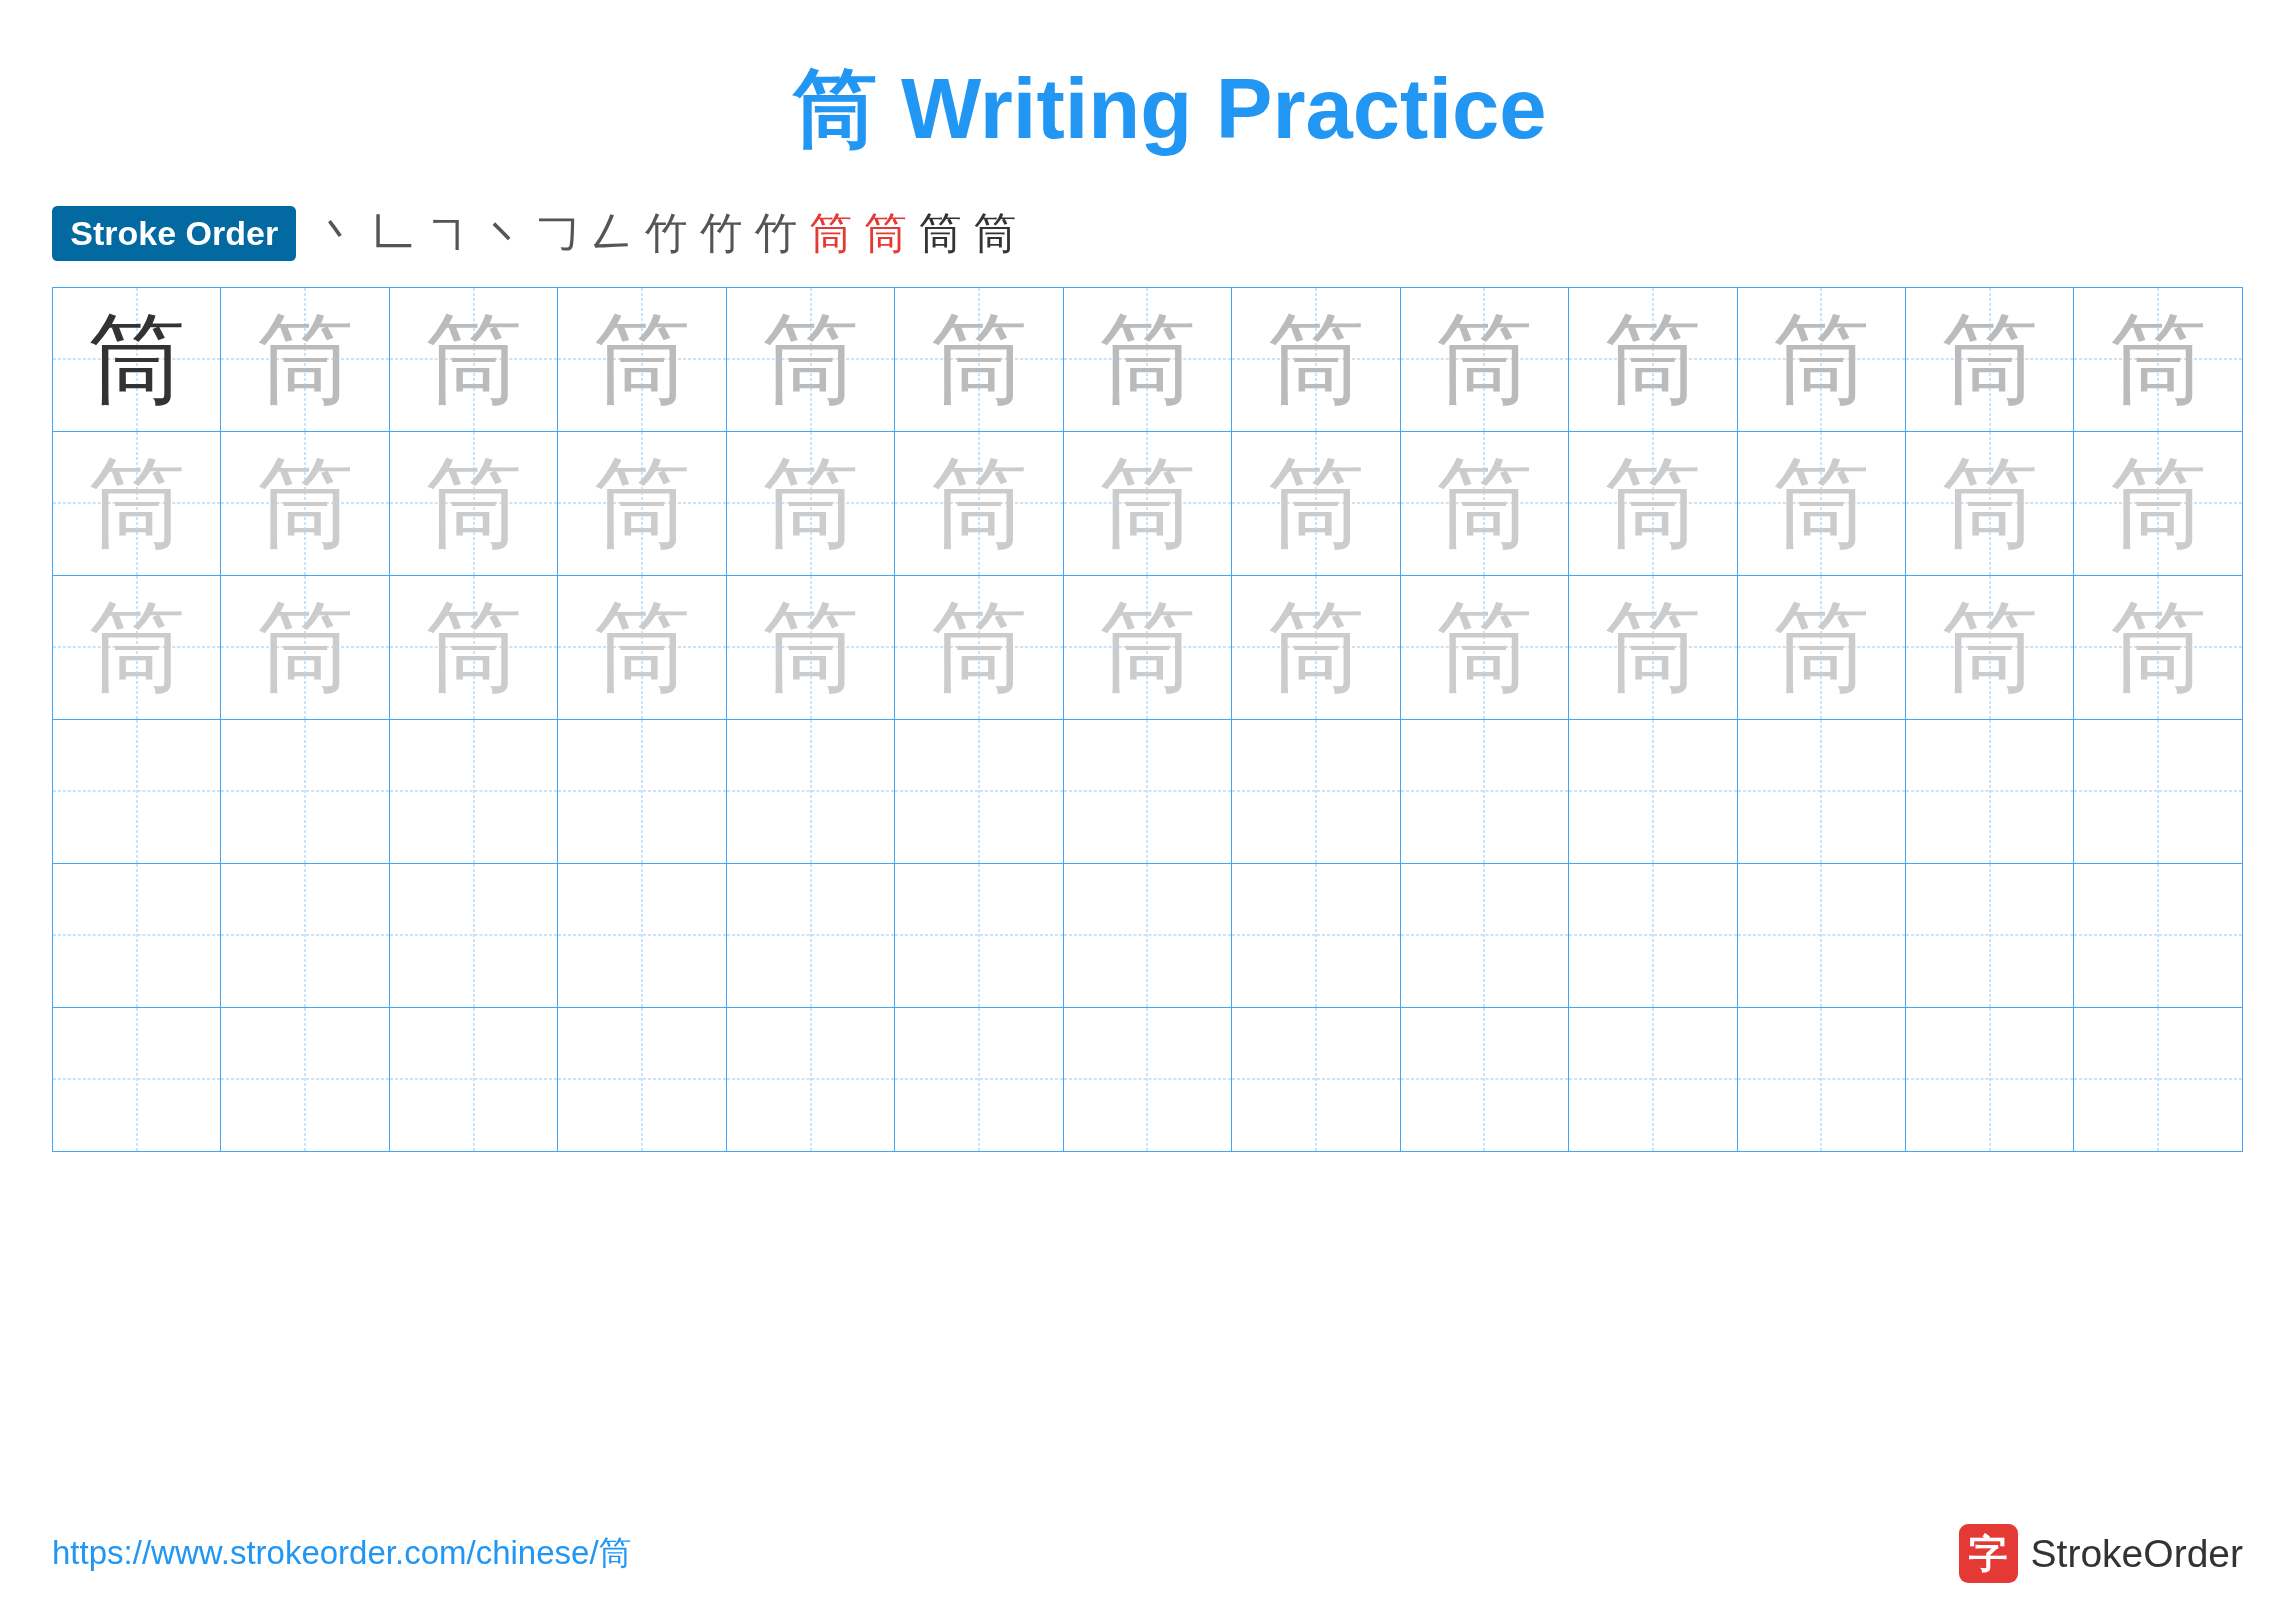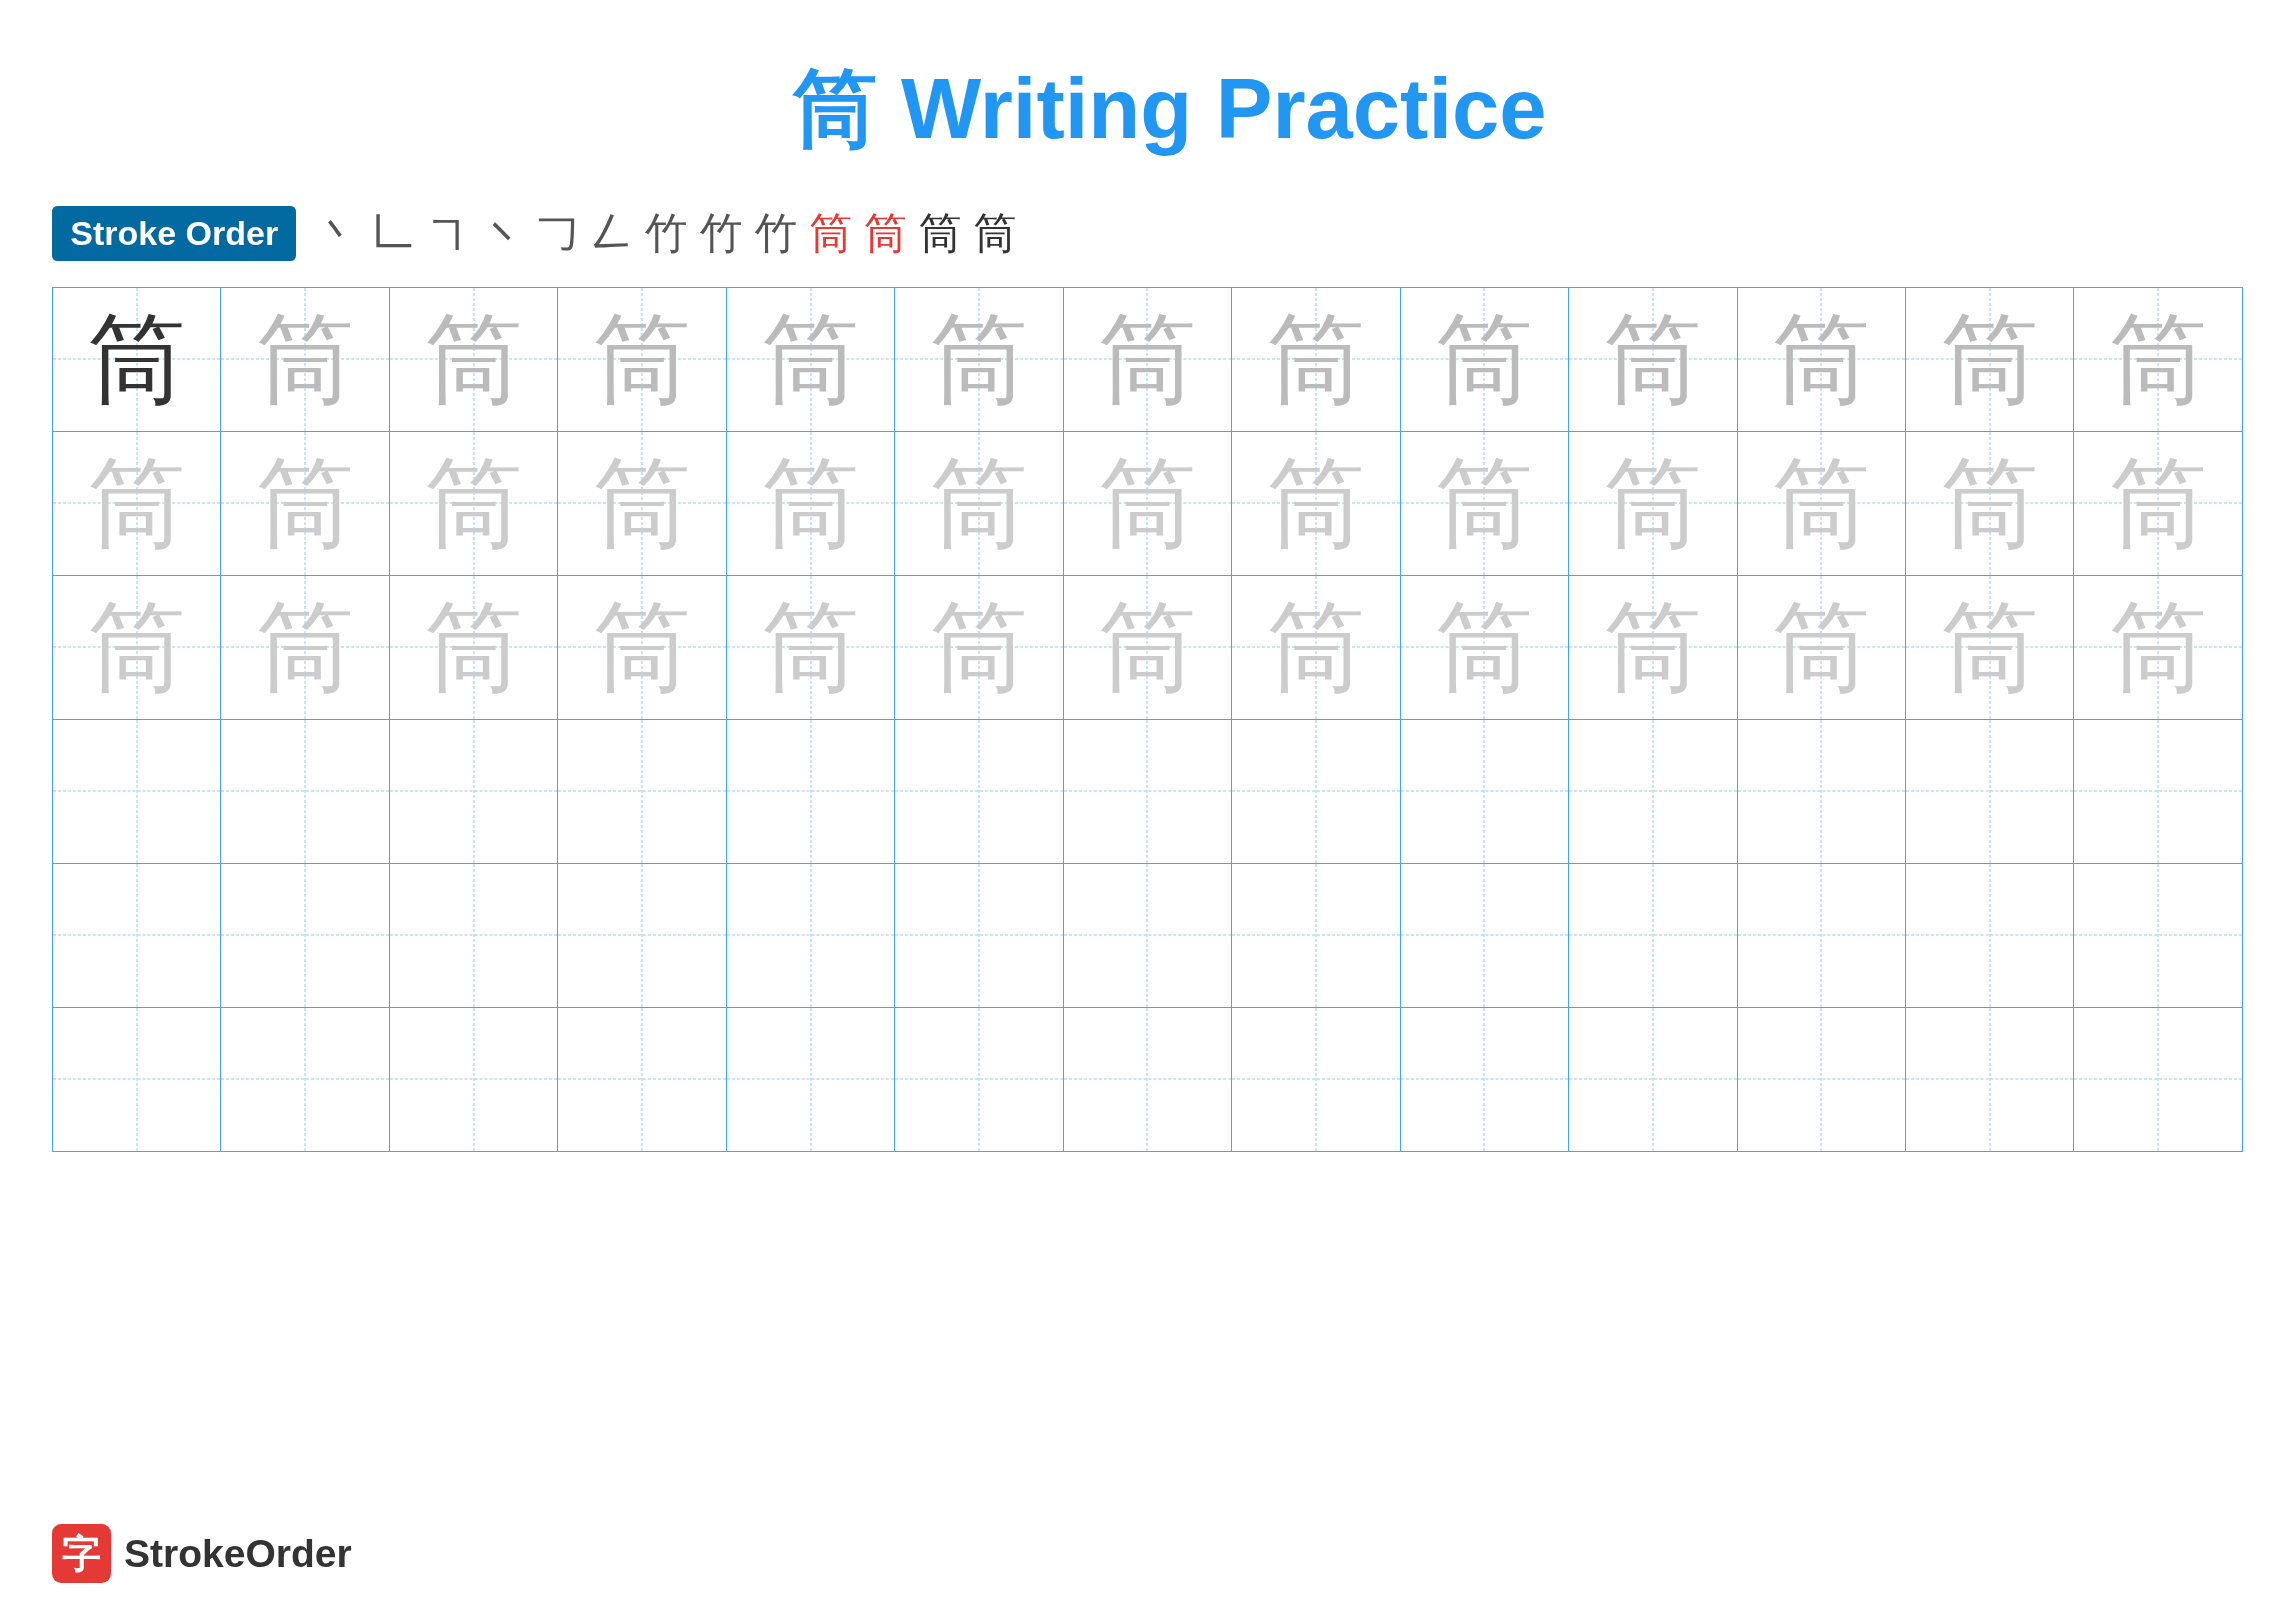--- a/index.html
+++ b/index.html
@@ -141,21 +141,21 @@
       border-radius: 9.2px;
       display: flex;
       align-items: center;
       justify-content: center;
       color: white;
       font-size: 39px;
       font-weight: bold;
     }
     .footer-brand-name {
       font-size: 39px;
-      font-weight: bold;
+      font-weight: normal;
       color: #333;
     }
   </style>
 </head>
 <body>
 
 <div class="title-area">
   <span class="title-text">筒 Writing Practice</span>
 </div>
 
@@ -276,20 +276,21 @@
         <td></td>
         <td></td>
         <td></td>
         <td></td>
       </tr>
     </tbody>
   </table>
 </div>
 
 <div class="footer">
+  <a class="footer-url" href="#">https://www.strokeorder.com/chinese/筒</a>
   <div class="footer-brand">
     <div class="footer-logo">
       <span>字</span>
     </div>
     <span class="footer-brand-name">StrokeOrder</span>
   </div>
 </div>
 
 
 </body></html>

